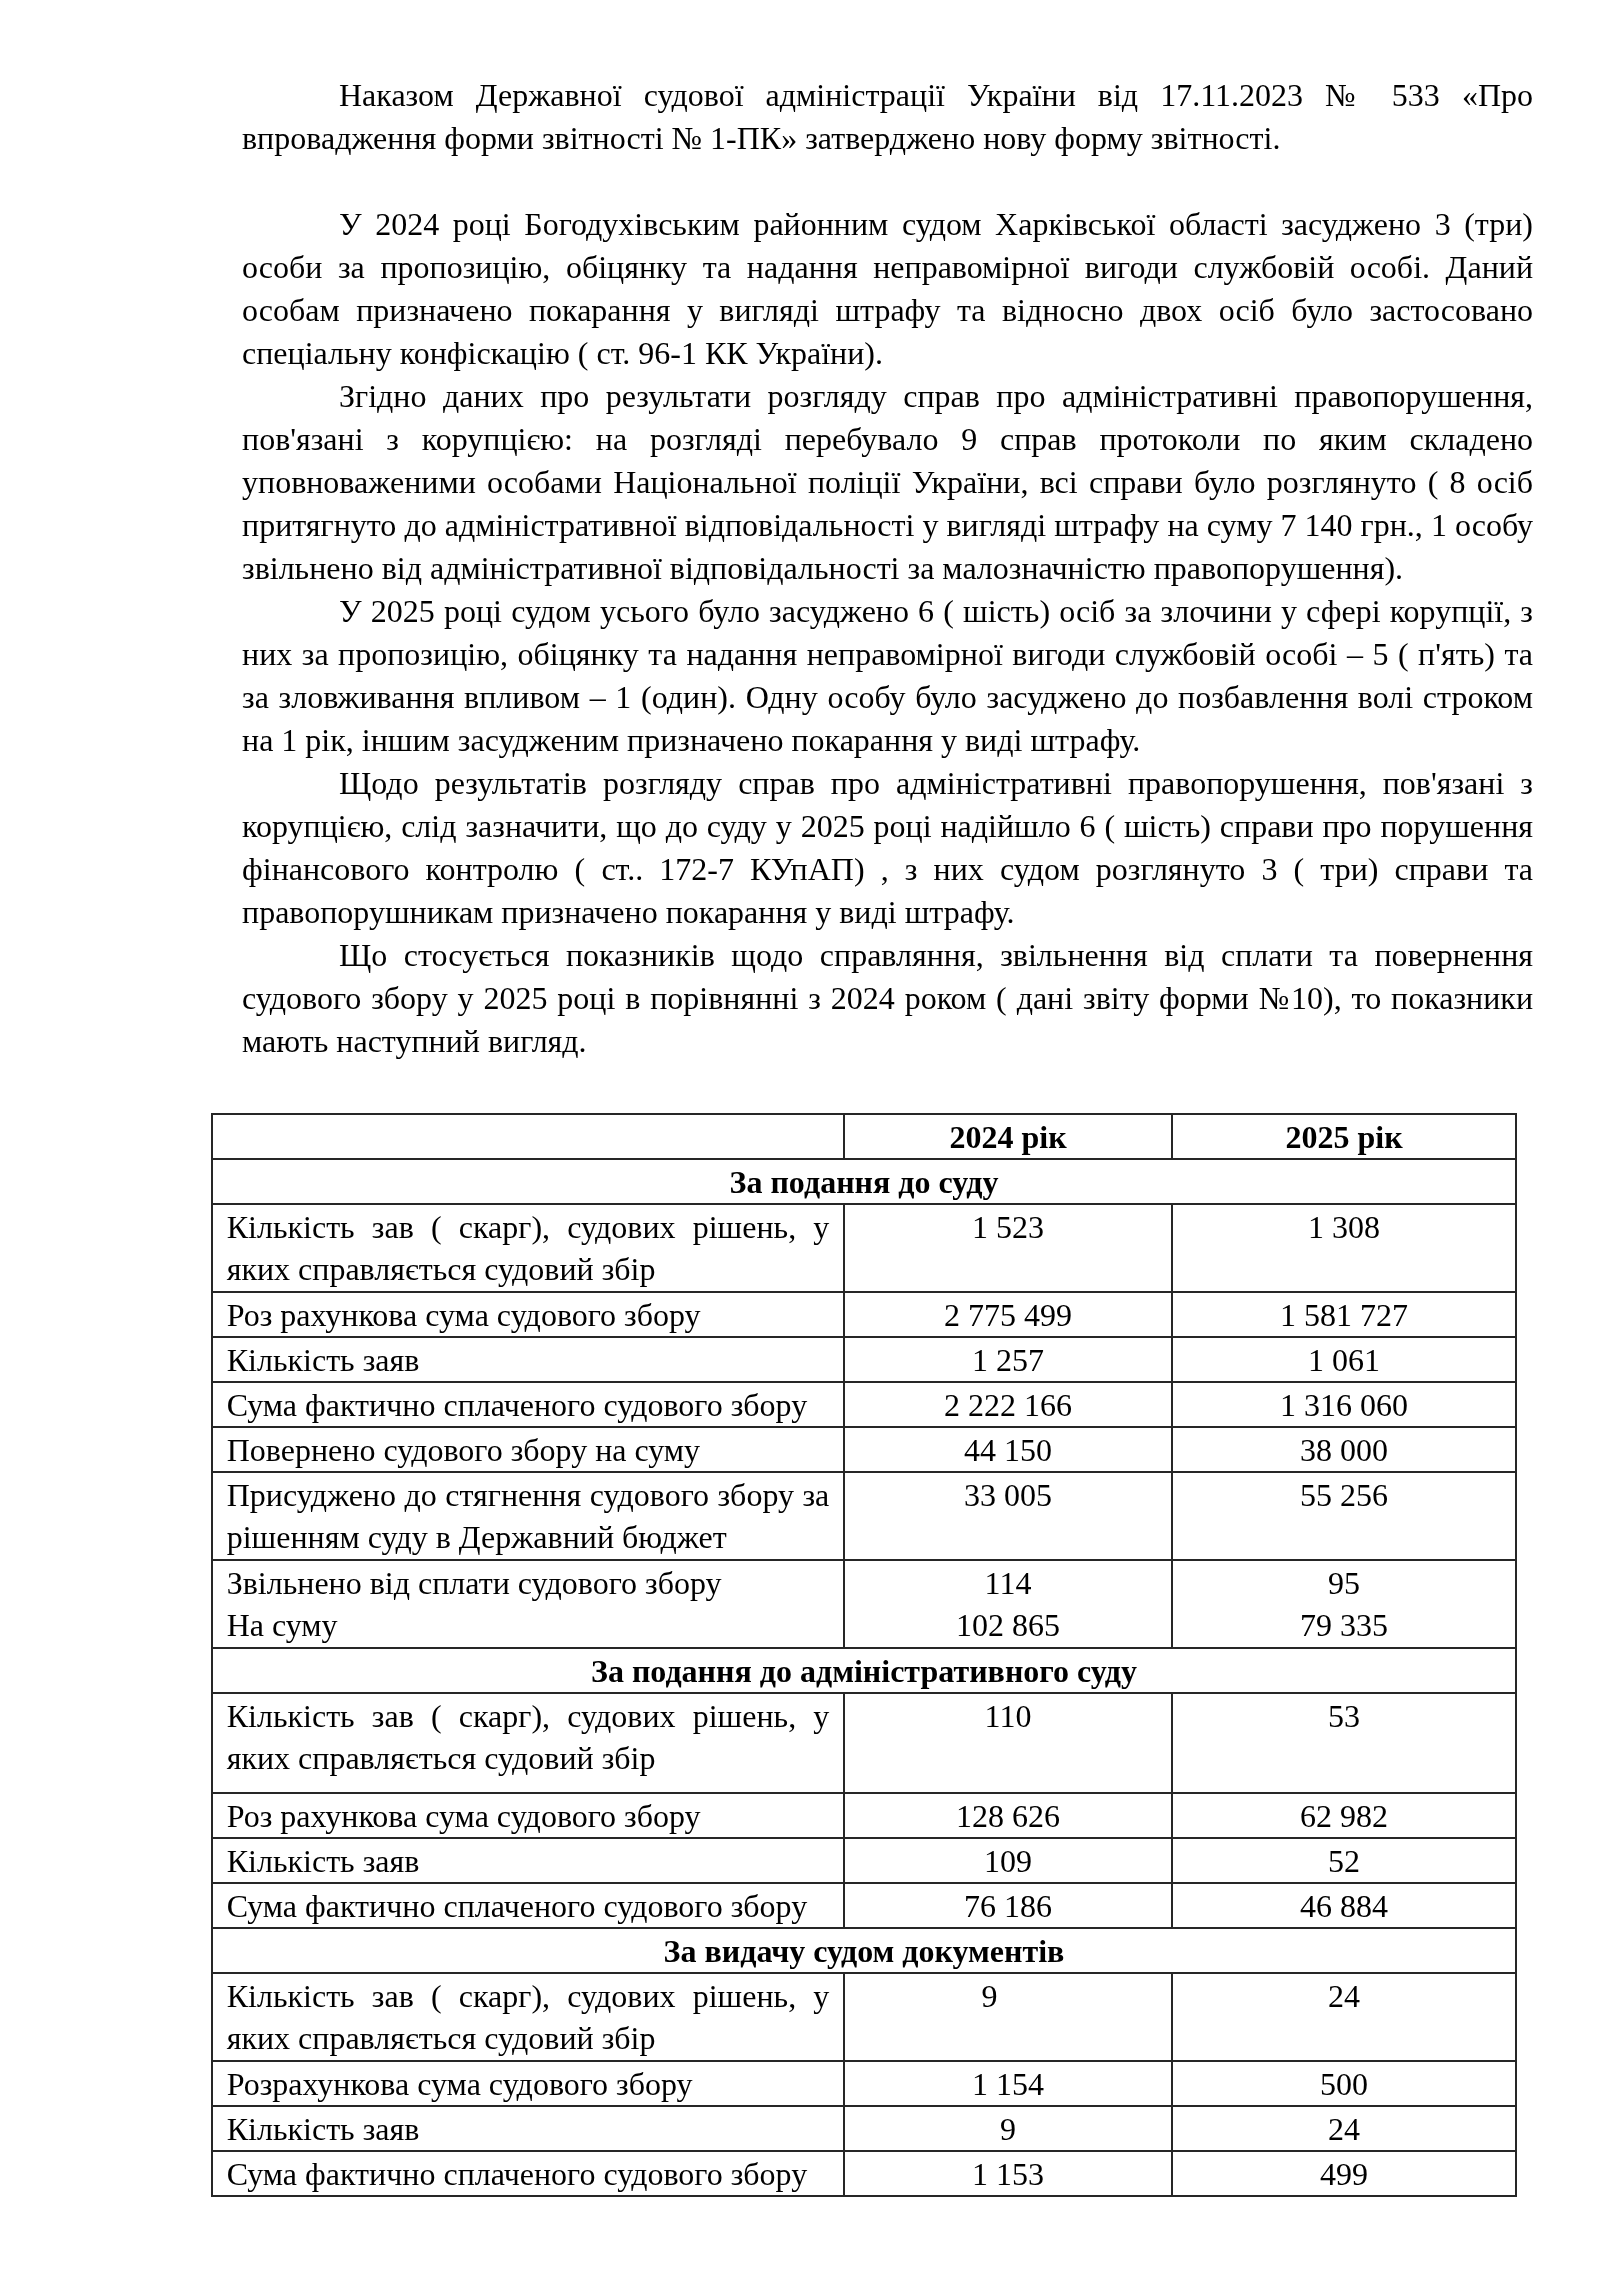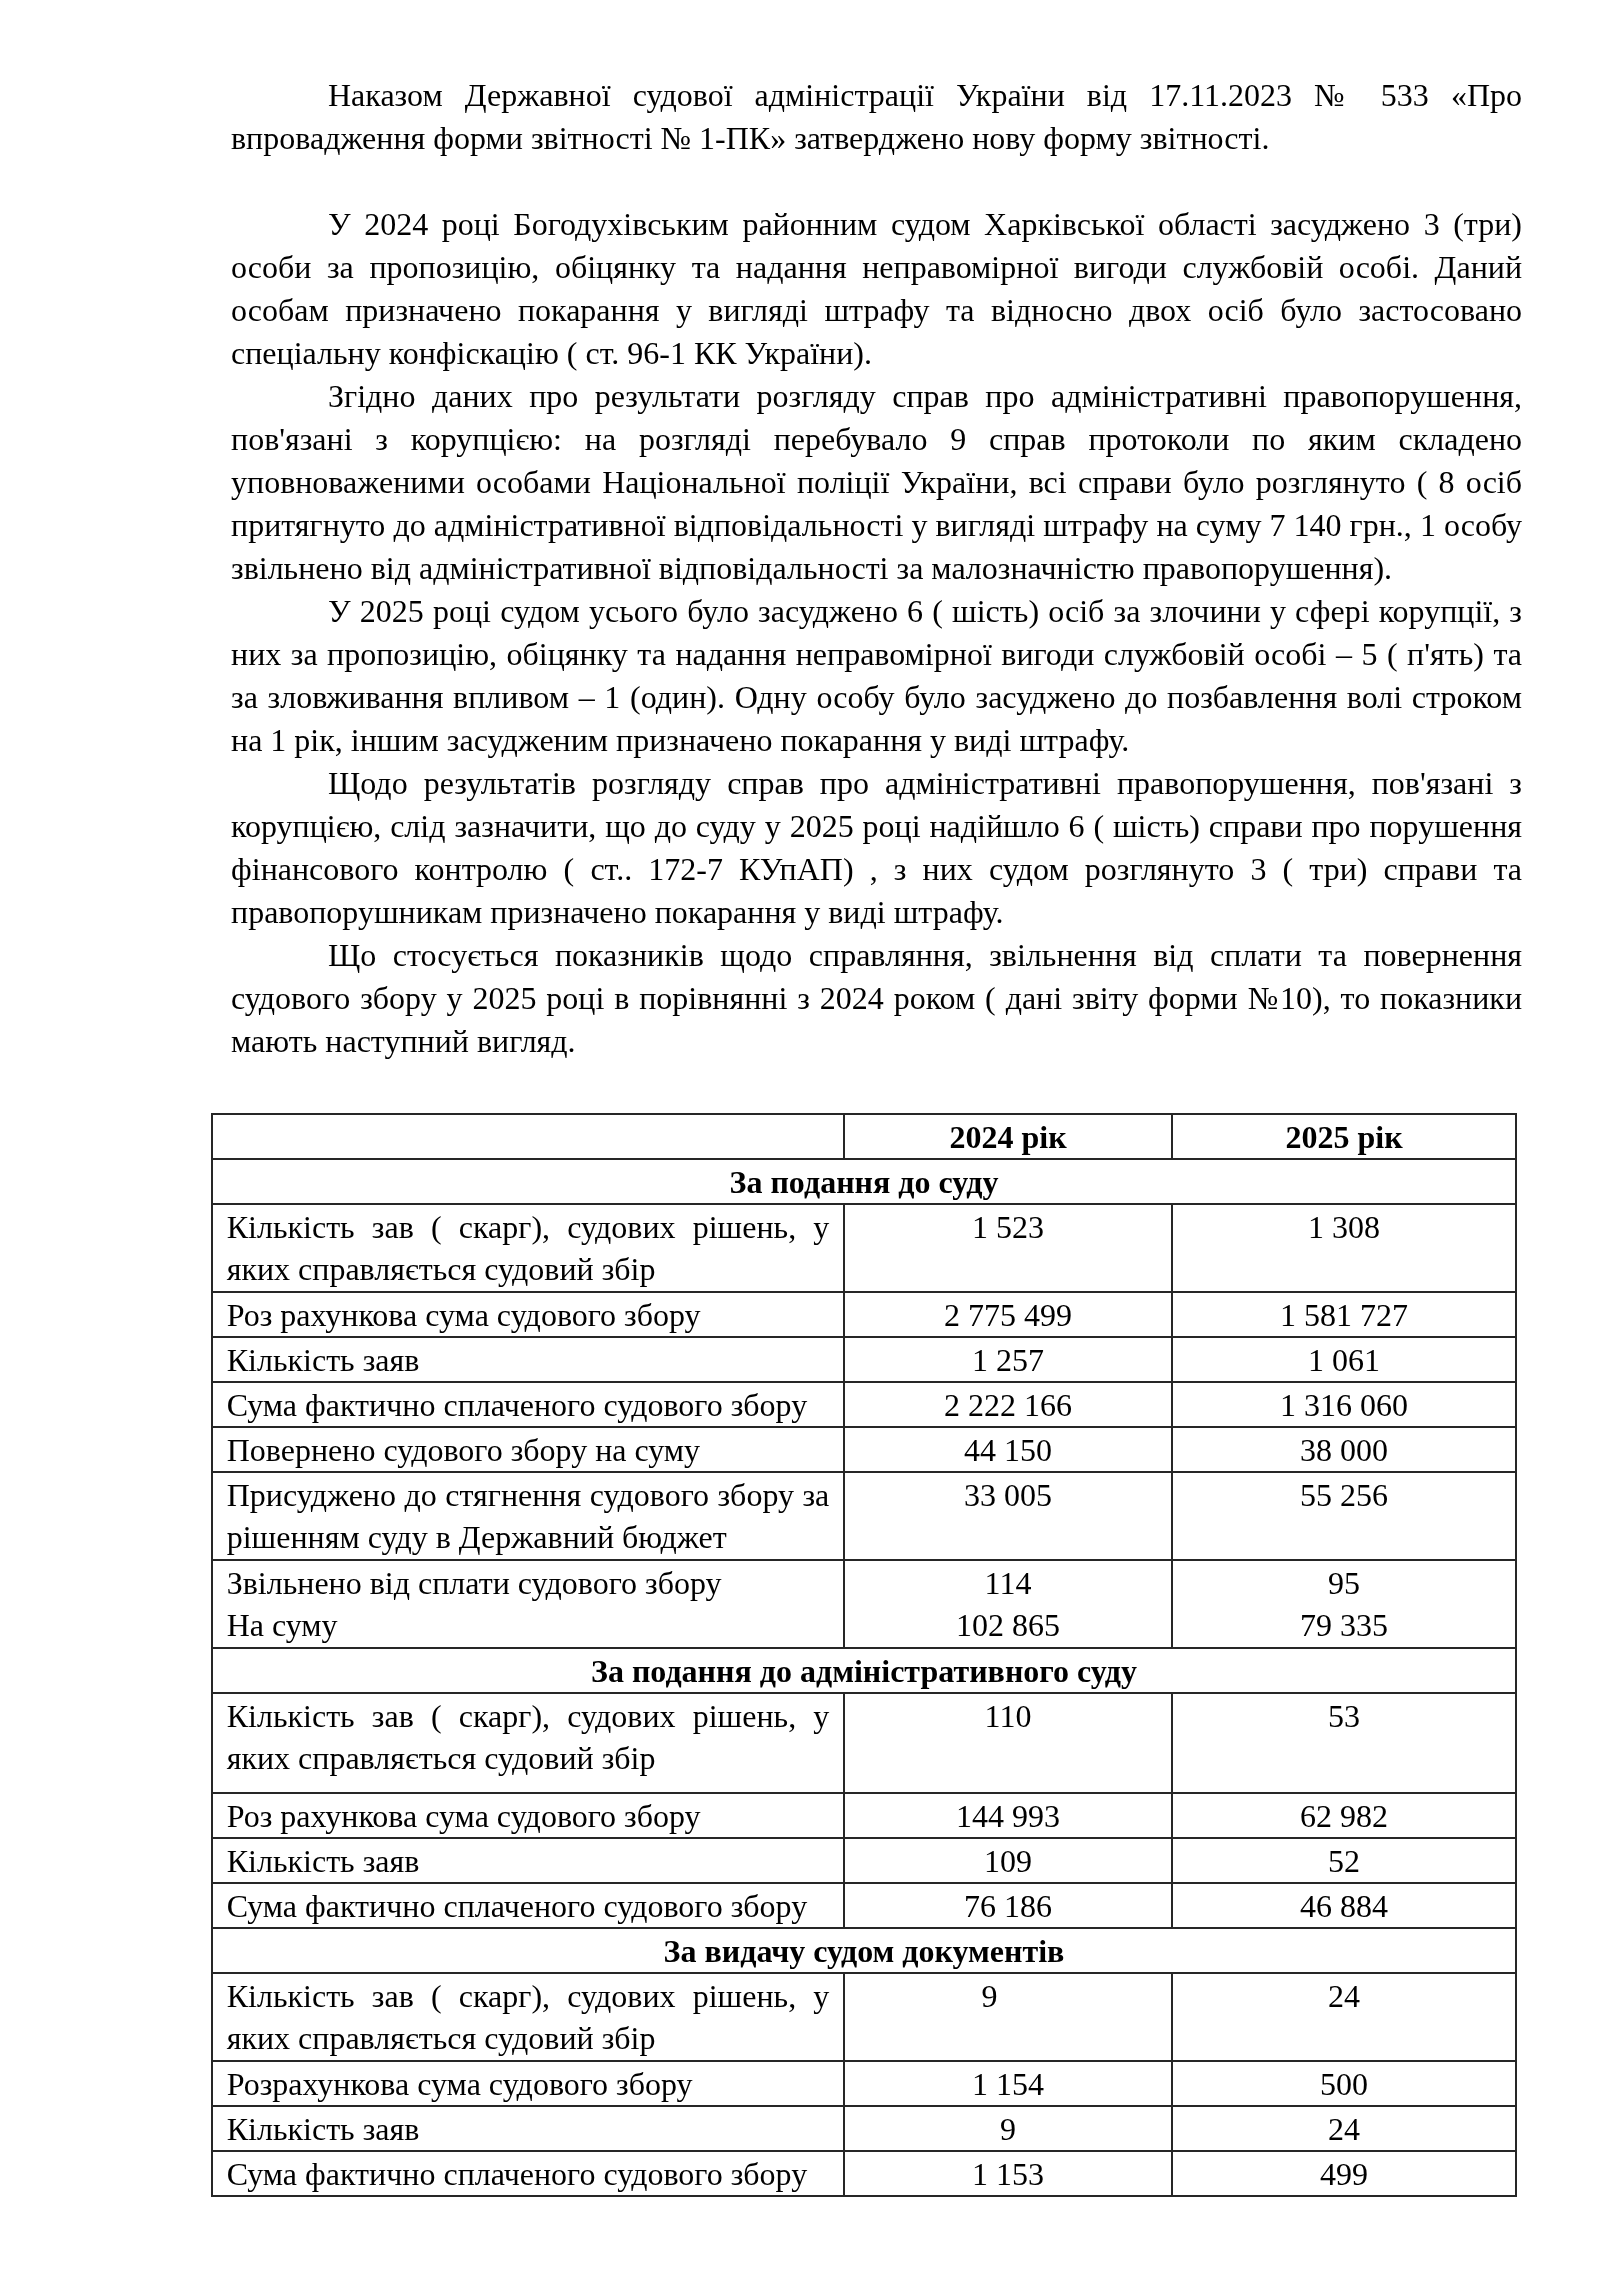--- a/index.html
+++ b/index.html
@@ -10,21 +10,21 @@
   body {
     width: 1621px;
     height: 2293px;
     position: relative;
     overflow: hidden;
     font-family: "Liberation Serif", "DejaVu Serif", serif;
     color: #000000;
   }
   .page {
     position: absolute;
-    left: 231px;
+    left: 242px;
     top: 74px;
     width: 1291px;
   }
   .para {
     margin: 0;
     font-size: 32px;
     line-height: 43px;
     text-align: justify;
     text-indent: 97px;
   }
@@ -152,21 +152,21 @@
     <tr>
       <td class="section" colspan="3">За подання до адміністративного суду</td>
     </tr>
     <tr class="tall">
       <td class="label">Кількість  зав  (  скарг),  судових  рішень,  у яких справляється судовий збір</td>
       <td class="num">110</td>
       <td class="num">53</td>
     </tr>
     <tr class="one">
       <td class="label">Роз рахункова сума судового збору</td>
-      <td class="num">144 993</td>
+      <td class="num">128 626</td>
       <td class="num">62 982</td>
     </tr>
     <tr class="one">
       <td class="label">Кількість заяв</td>
       <td class="num">109</td>
       <td class="num">52</td>
     </tr>
     <tr class="one">
       <td class="label">Сума фактично сплаченого судового збору</td>
       <td class="num">76 186</td>

